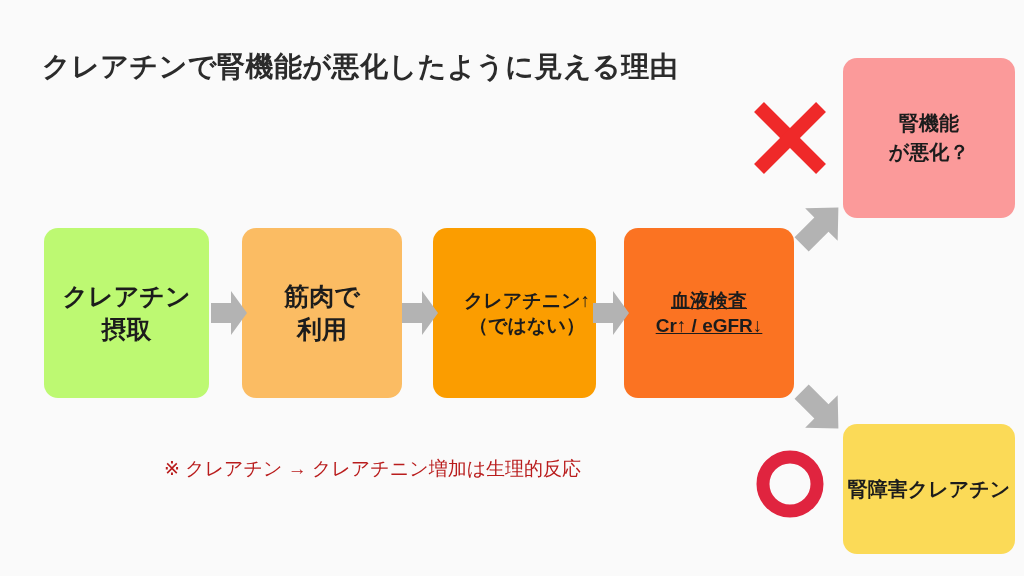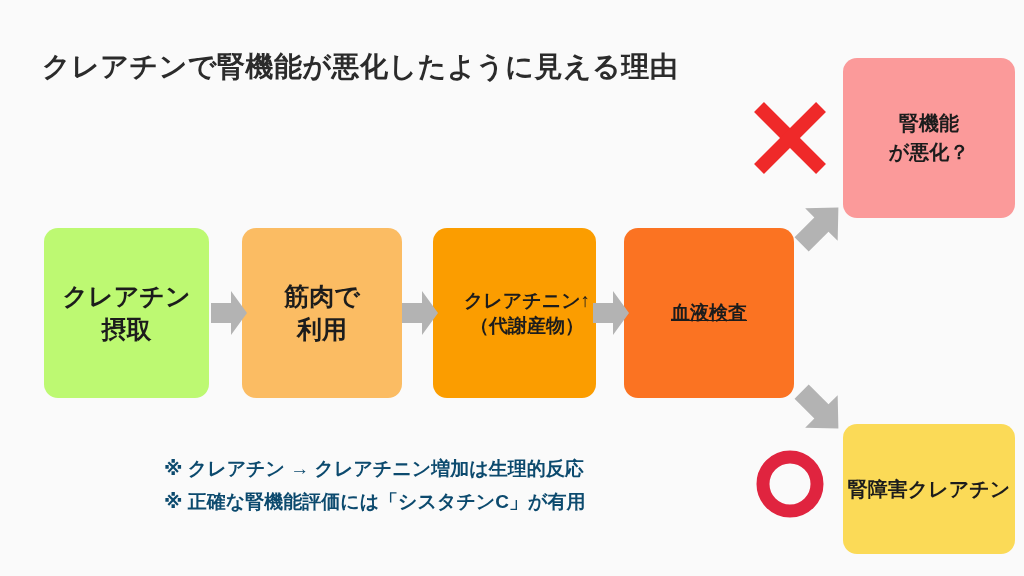--- a/index.html
+++ b/index.html
@@ -104,22 +104,22 @@
     left: 742px; top: 448px;
     width: 72px; height: 72px;
   }
 
   
   #notes {
     position: absolute;
     left: 152px;
     top: 452px;
     font-size: 19px;
-    font-weight: bold;
-    color: #0c4a6e;
+    font-weight: normal;
+    color: #b91c1c;
     line-height: 1.75;
   }
   #notes .note-line { white-space: nowrap; display: block; }
 </style>
 </head>
 <body>
 
 <div id="stage">
 
   <div id="title">クレアチンで腎機能が悪化したように見える理由</div>
@@ -129,25 +129,26 @@
     <span class="ln">摂取</span>
   </div>
 
   <div class="flow-box" id="box-2">
     <span class="ln">筋肉で</span>
     <span class="ln">利用</span>
   </div>
 
   <div class="flow-box" id="box-3">
     <span class="ln">クレアチニン↑</span>
-    <span class="ln">（代謝産物）</span>
+    <span class="ln">（ではない）</span>
   </div>
 
   <div class="flow-box" id="box-4">
     <span class="ln">血液検査</span>
+    <span class="ln">Cr↑ / eGFR↓</span>
   </div>
 
   <svg class="arrow-right" id="arrow-1" viewBox="0 0 36 46">
     <polygon points="0,13 20,13 20,1 36,23 20,45 20,33 0,33" fill="#b3b3b3"></polygon>
   </svg>
   <svg class="arrow-right" id="arrow-2" viewBox="0 0 36 46">
     <polygon points="0,13 20,13 20,1 36,23 20,45 20,33 0,33" fill="#b3b3b3"></polygon>
   </svg>
   <svg class="arrow-right" id="arrow-3" viewBox="0 0 36 46">
     <polygon points="0,13 20,13 20,1 36,23 20,45 20,33 0,33" fill="#b3b3b3"></polygon>
@@ -180,16 +181,15 @@
     <span>が悪化？</span>
   </div>
 
   <div id="box-good">
     <span>腎障害</span>
     <span>クレアチン</span>
   </div>
 
   <div id="notes">
     <span class="note-line">※ クレアチン → クレアチニン増加は生理的反応</span>
-    <span class="note-line">※ 正確な腎機能評価には「シスタチンC」が有用</span>
   </div>
 
 </div>
 
 </body></html>

